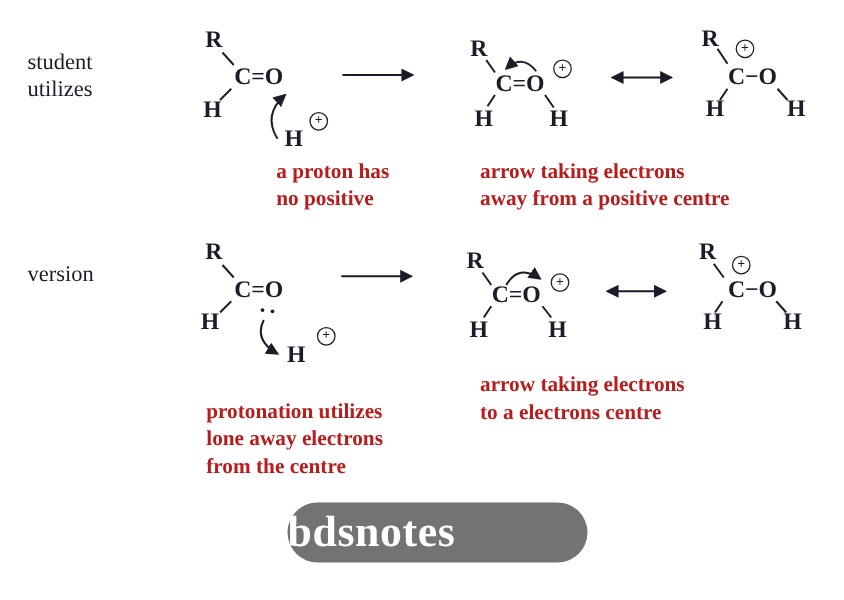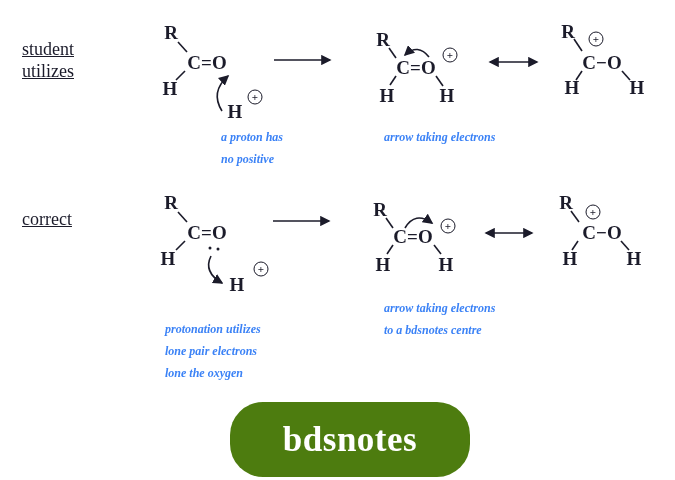--- a/index.html
+++ b/index.html
@@ -16,47 +16,45 @@
   .atom{
     font-weight:bold;
     font-size:19px;
     color:#1b1b2a;
     line-height:1;
   }
   .rowlabel{
     font-size:18px;
     line-height:22px;
     color:#1b1b2a;
-    text-decoration:underline;
   }
   .caption{
-    font-style:italic;
     font-weight:bold;
-    font-size:12px;
+    font-size:17px;
     line-height:22px;
-    color:#3b82f6;
+    color:#b91c1c;
   }
   .pluscircle{
     width:15px;height:15px;
     border:1.5px solid #1b1b2a;
     border-radius:50%;
     display:flex;align-items:center;justify-content:center;
     font-size:11px;font-weight:bold;line-height:1;
     color:#1b1b2a;
     box-sizing:border-box;
   }
   .lp-dot{
     width:3px;height:3px;border-radius:50%;
     background:#1b1b2a;
   }
   #badge{
-    left:230px;top:402px;width:240px;height:75px;
-    background:#4d7c0f;
+    left:230px;top:402px;width:240px;height:48px;
+    background:#737373;
     border-radius:33px;
-    display:flex;align-items:center;justify-content:center;
+    display:flex;align-items:center;
   }
   #badge .badge-text{
     color:#ffffff;
     font-weight:bold;
     font-size:35px;
     letter-spacing:0.5px;
   }
   svg{position:absolute;left:0;top:0;pointer-events:none;}
 </style>
 </head>
@@ -146,24 +144,25 @@
   <span class="abs ctr pluscircle" style="left:596px;top:39px;">
       <span>+</span>
     </span>
 
   <div class="abs caption" style="left:221px;top:126px;">
     <div>a proton has</div>
     <div>no positive</div>
   </div>
   <div class="abs caption" style="left:384px;top:126px;">
     <div>arrow taking electrons</div>
+    <div>away from a positive centre</div>
   </div>
 
   <div class="abs rowlabel" style="left:22px;top:208px;">
-    <div>correct</div>
+    <div>version</div>
   </div>
 
   <span class="abs ctr atom" style="left:171px;top:202px;">R</span>
   <span class="abs ctr atom" style="left:207px;top:232px;">C=O</span>
   <span class="abs ctr atom" style="left:168px;top:258px;">H</span>
   <span class="abs ctr lp-dot" style="left:210px;top:248px;"></span>
   <span class="abs ctr lp-dot" style="left:218px;top:249px;"></span>
   <span class="abs ctr atom" style="left:237px;top:284px;">H</span>
   <span class="abs ctr pluscircle" style="left:261px;top:269px;">
       <span>+</span>
@@ -180,25 +179,25 @@
   <span class="abs ctr atom" style="left:566px;top:202px;">R</span>
   <span class="abs ctr atom" style="left:602px;top:232px;">C−O</span>
   <span class="abs ctr atom" style="left:570px;top:258px;">H</span>
   <span class="abs ctr atom" style="left:634px;top:258px;">H</span>
   <span class="abs ctr pluscircle" style="left:593px;top:212px;">
       <span>+</span>
     </span>
 
   <div class="abs caption" style="left:165px;top:318px;">
     <div>protonation utilizes</div>
-    <div>lone pair electrons</div>
-    <div>lone the oxygen</div>
+    <div>lone away electrons</div>
+    <div>from the centre</div>
   </div>
   <div class="abs caption" style="left:384px;top:297px;">
     <div>arrow taking electrons</div>
-    <div>to a bdsnotes centre</div>
+    <div>to a electrons centre</div>
   </div>
 
   <div class="abs" id="badge">
     <span class="badge-text">bdsnotes</span>
   </div>
 
 </div>
 
 </body></html>

